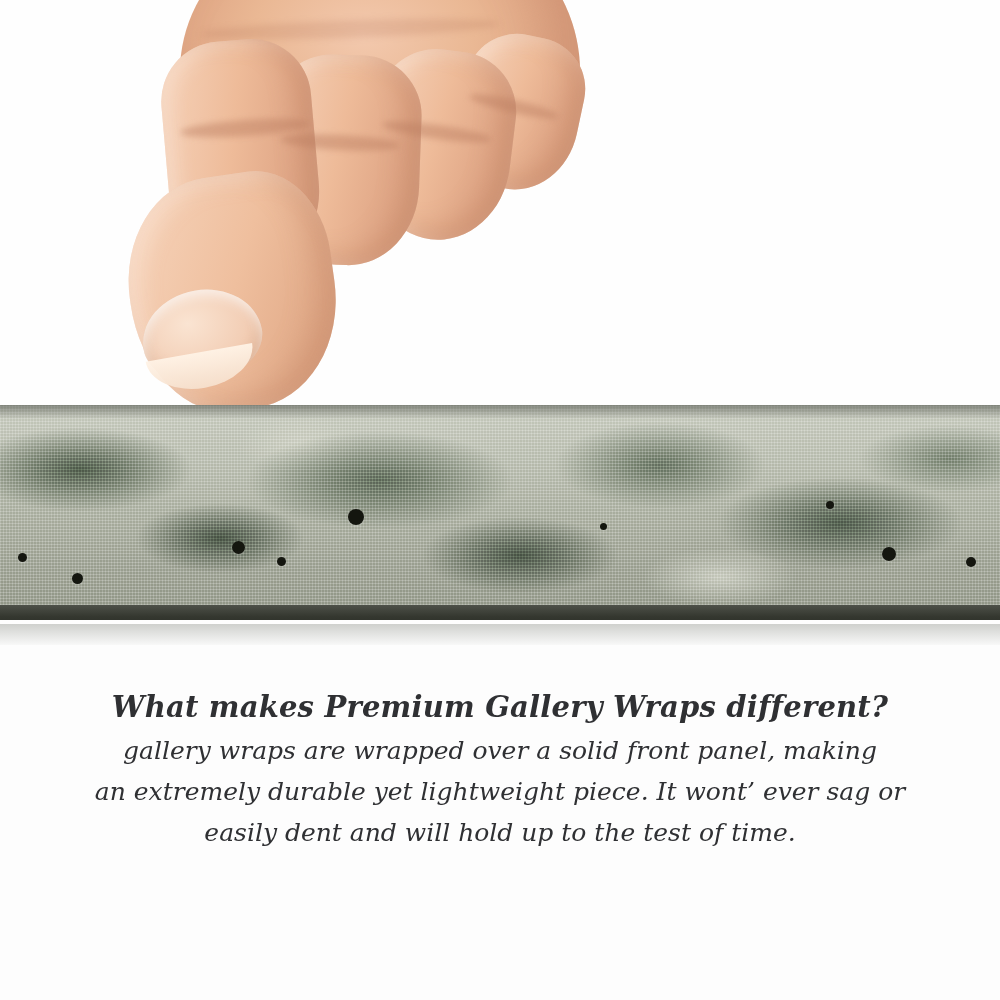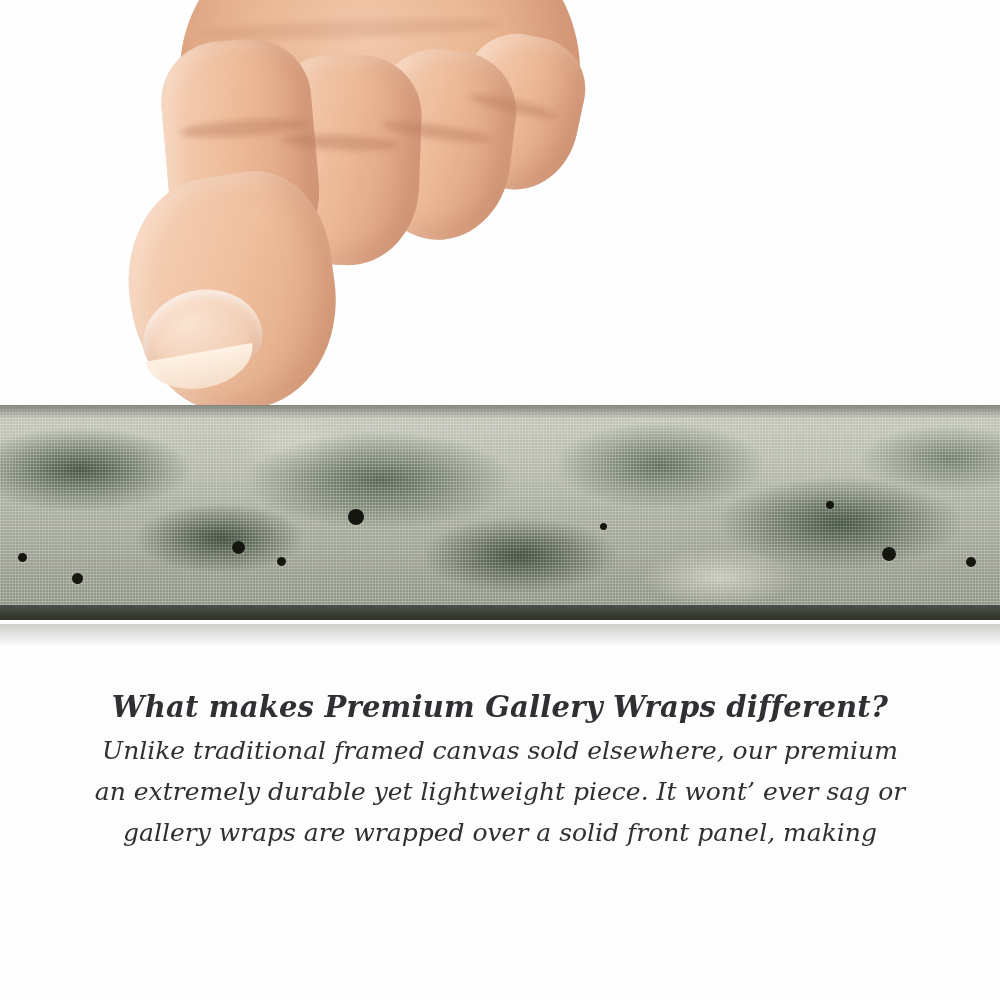--- a/index.html
+++ b/index.html
@@ -233,19 +233,19 @@
       <div class="spec" style="left:966px; top:152px; width:10px; height:10px;"></div>
       <div class="spec" style="left:600px; top:118px; width:7px; height:7px;"></div>
       <div class="strip-bottom-edge"></div>
     </div>
     <div class="strip-bottom-shadow"></div>
   </div>
 
   <div class="caption">
     <h2>What makes Premium Gallery Wraps different?</h2>
     <p>
-      <span class="ln">Unlike traditional framed canvas sold elsewhere, our premium</span>
+      <span class="ln">gallery wraps are wrapped over a solid front panel, making</span>
       <span class="ln">an extremely durable yet lightweight piece. It wont’ ever sag or</span>
-      <span class="ln">gallery wraps are wrapped over a solid front panel, making</span>
+      <span class="ln">easily dent and will hold up to the test of time.</span>
     </p>
   </div>
 
 </div>
 
 </body></html>

